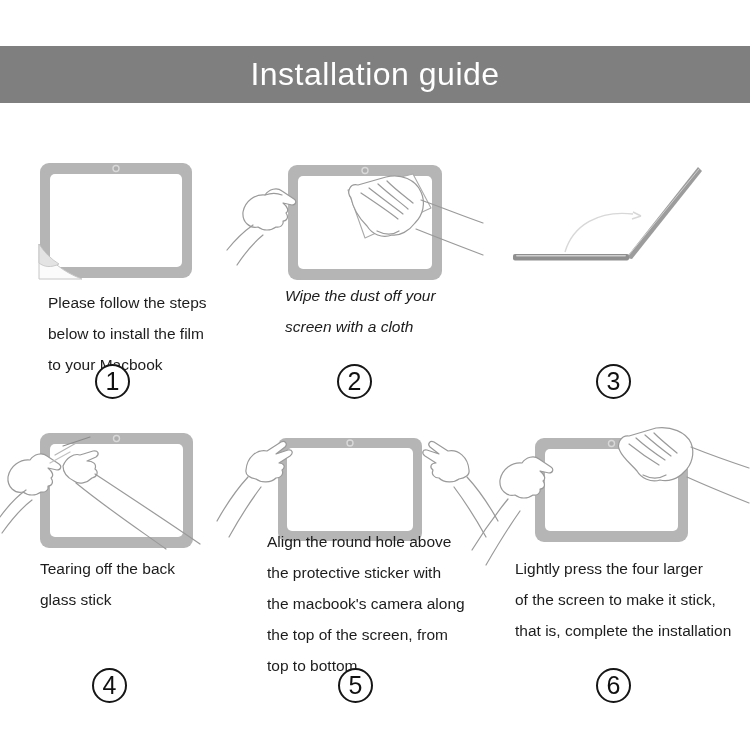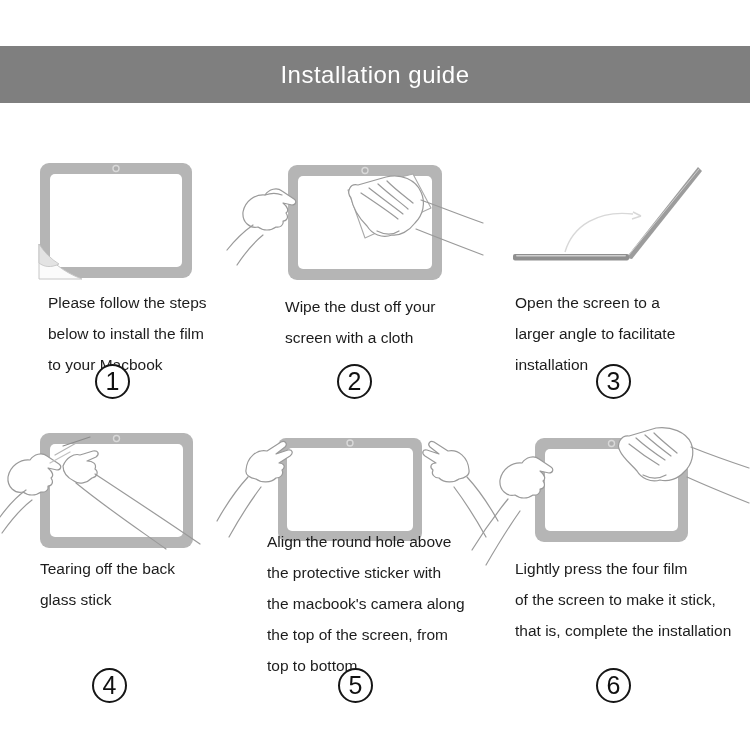--- a/index.html
+++ b/index.html
@@ -2,37 +2,37 @@
 <html><head>
 <meta charset="utf-8">
 <style>
   * { margin:0; padding:0; box-sizing:border-box; }
   html,body { background:#ffffff; }
   body { width:750px; height:750px; font-family:"Liberation Sans", sans-serif; }
   .canvas { position:relative; width:750px; height:750px; background:#ffffff; overflow:hidden; }
 
   .banner { position:absolute; left:0; top:46px; width:750px; height:57px;
             display:flex; align-items:center; justify-content:center; }
-  .banner h1 { font-size:24px; font-weight:400; letter-spacing:.5px; }
+  .banner h1 { font-size:32px; font-weight:400; letter-spacing:.5px; }
 
   .illus { position:absolute; }
   .caption { position:absolute; font-size:15.5px; line-height:31px; color:#1c1c1c; white-space:pre-line; }
   .badge { position:absolute; width:35px; height:35px; border:2px solid #161616; border-radius:50%;
            display:flex; align-items:center; justify-content:center;
            font-size:25px; color:#111; background:#fff; }
 
   .s1{left:18px;  top:152px; width:185px; height:132px;}
   .s2{left:225px; top:150px; width:260px; height:140px;}
   .s3{left:495px; top:155px; width:235px; height:115px;}
   .s4{left:0px;   top:425px; width:235px; height:140px;}
   .s5{left:215px; top:425px; width:285px; height:140px;}
   .s6{left:470px; top:425px; width:280px; height:150px;}
 
   .c1{left:48px;  top:287px;}
-  .c2{left:285px; top:291px;}
+  .c2{left:285px; top:280px;font-style:italic;}
   .c3{left:515px; top:287px;}
   .c4{left:40px;  top:553px;}
   .c5{left:267px; top:526px;}
   .c6{left:515px; top:553px;}
 
   .n1{left:95px;  top:364px;}
   .n2{left:337px; top:364px;}
   .n3{left:596px; top:364px;}
   .n4{left:92px;  top:668px;}
   .n5{left:338px; top:668px;}
@@ -150,31 +150,28 @@
         <path d="M217,52 C239,62 259,70 279,78"></path>
       </g>
     </g>
   </svg>
 
   <div class="caption c1">Please follow the steps
 below to install the film
 to your Macbook</div>
   <div class="caption c2">Wipe the dust off your
 screen with a cloth</div>
-  <div class="caption c3">Open the screen to a
-larger angle to facilitate
-installation</div>
   <div class="caption c4">Tearing off the back
 glass stick</div>
   <div class="caption c5">Align the round hole above
 the protective sticker with
 the macbook's camera along
 the top of the screen, from
 top to bottom</div>
-  <div class="caption c6">Lightly press the four film
+  <div class="caption c6">Lightly press the four larger
 of the screen to make it stick,
 that is, complete the installation</div>
 
   <div class="badge n1">1</div>
   <div class="badge n2">2</div>
   <div class="badge n3">3</div>
   <div class="badge n4">4</div>
   <div class="badge n5">5</div>
   <div class="badge n6">6</div>
 

